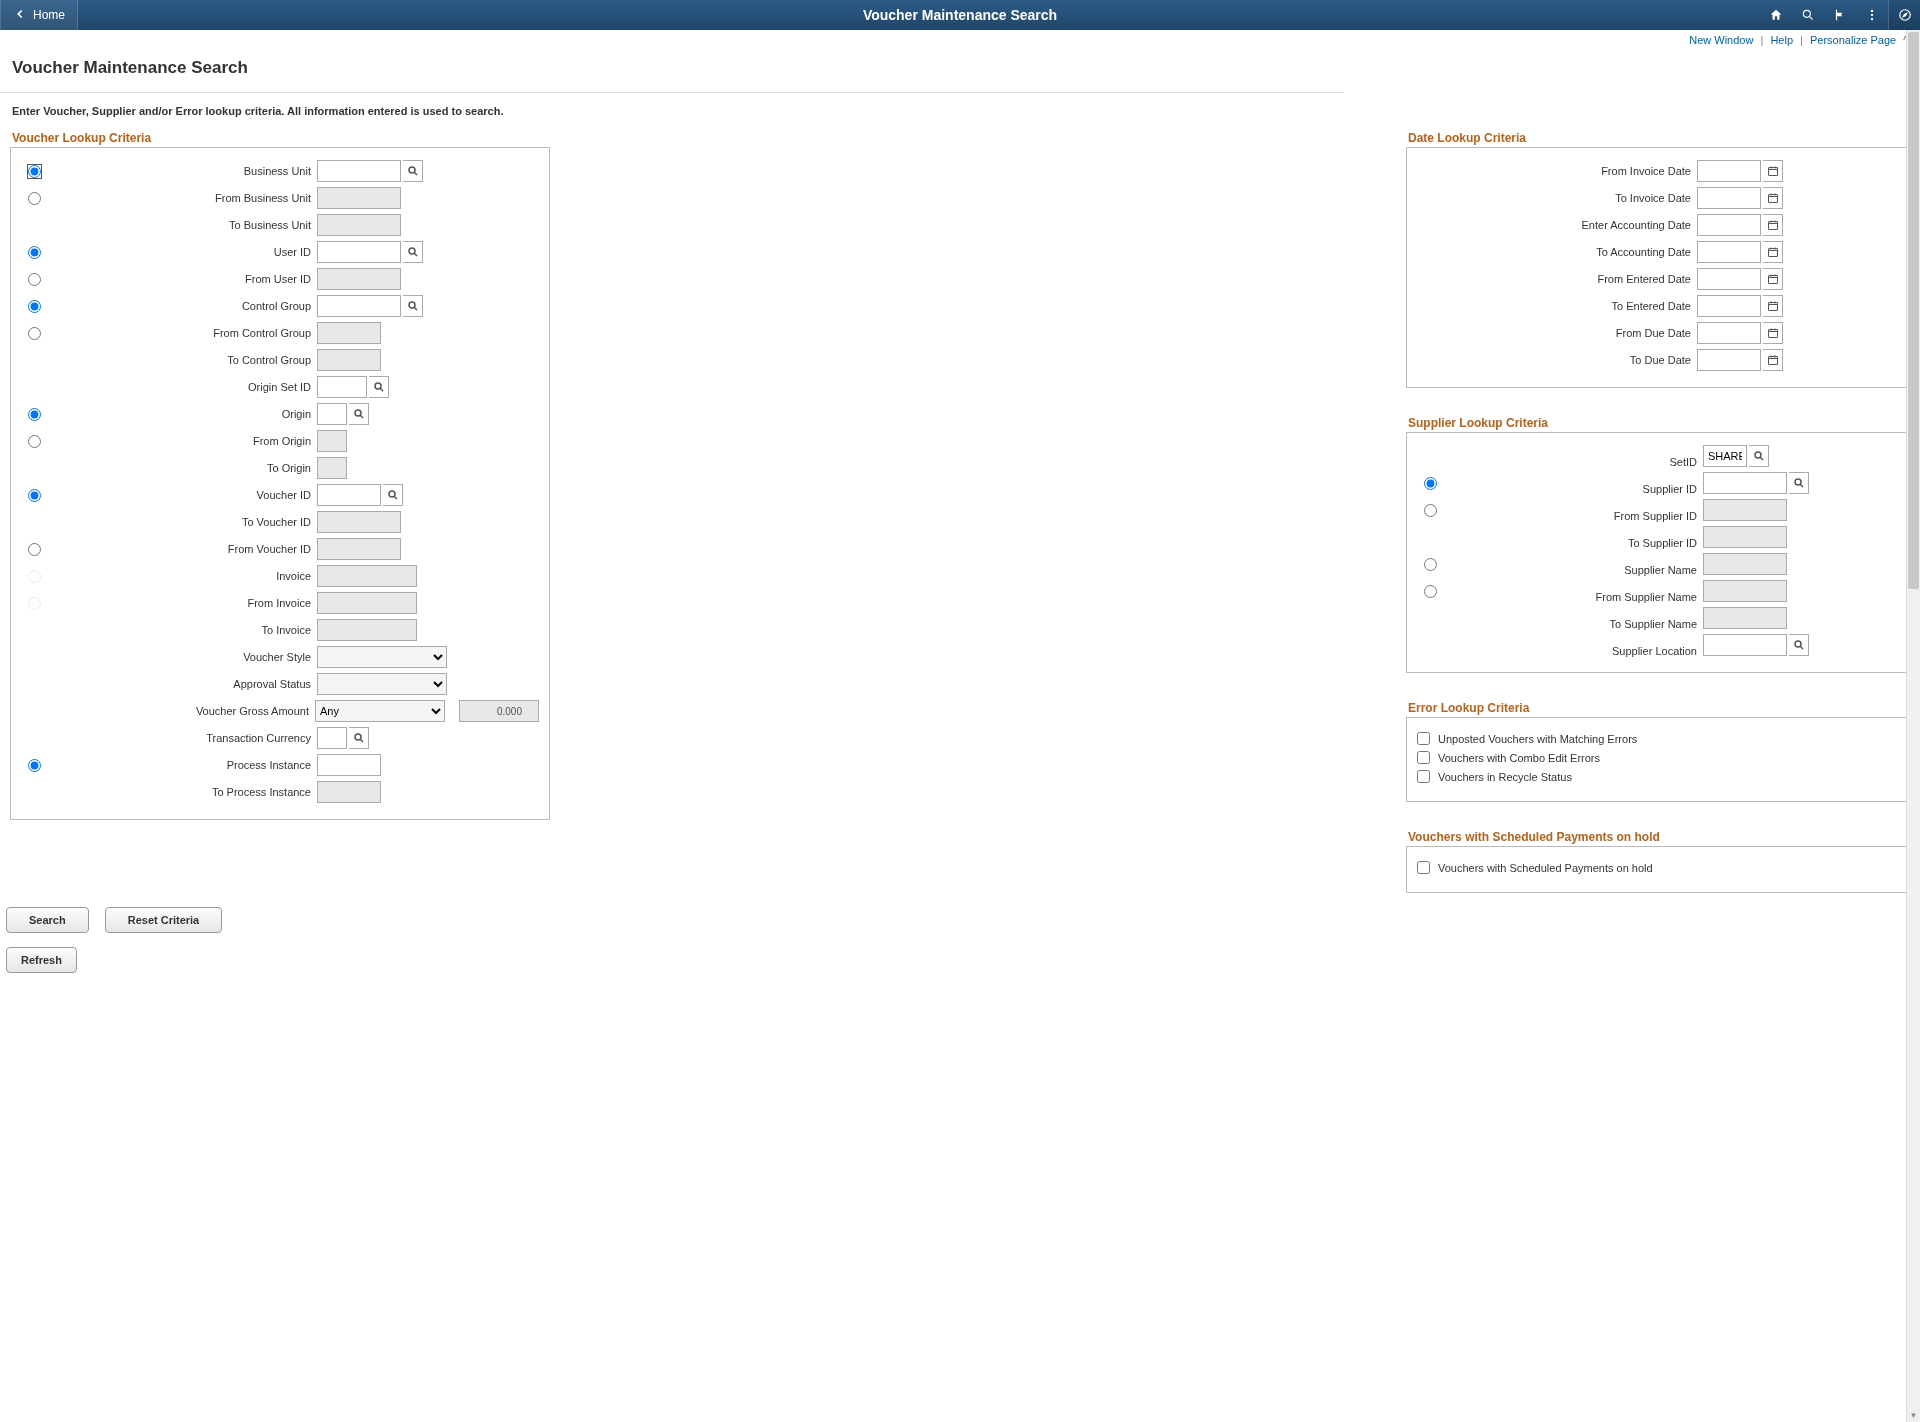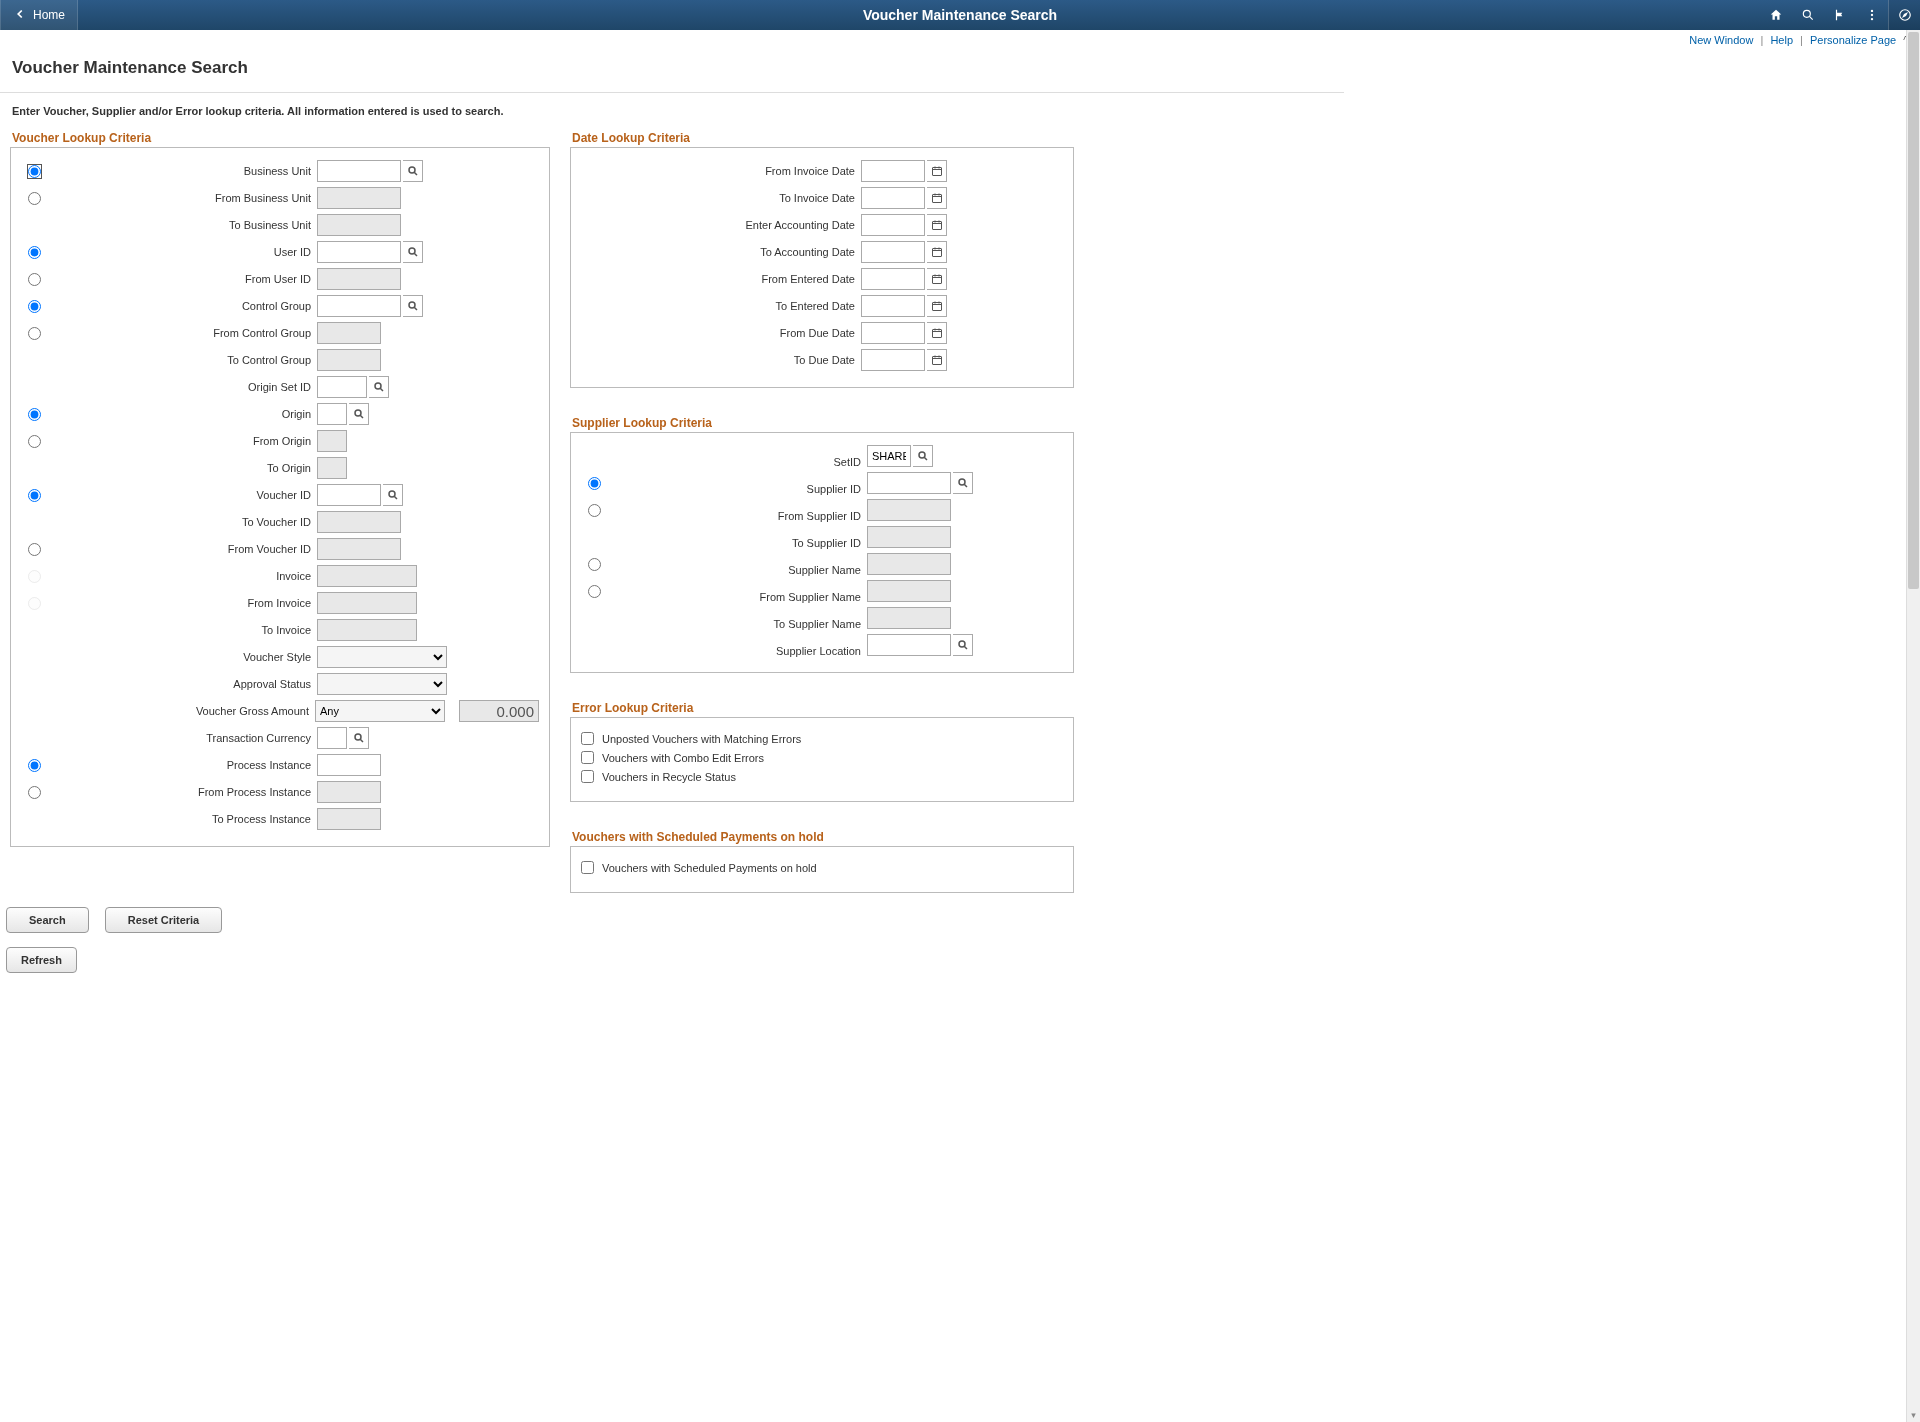--- a/index.html
+++ b/index.html
@@ -15,21 +15,21 @@
 .sub-links { text-align: right; padding: 4px 12px; font-size: 11px; }
 .sub-links a { color: #0060a8; text-decoration: none; }
 .sub-links .sep { color: #888; margin: 0 4px; }
 .caret-up { color:#555; font-size:10px; margin-left:4px; }
 
 .page-title { font-size: 17px; font-weight: bold; color: #333; padding: 8px 12px 14px; }
 .hr-line { border-top: 1px solid #ddd; margin: 0 0 8px 0; width: 70%; }
 
 .instructions { font-weight: bold; font-size: 11px; padding: 4px 12px 10px; }
 
-.columns { display: flex; gap: 20px; padding: 0 10px; align-items: flex-start; }
+.columns { display: flex; gap: 20px; padding: 0 10px; align-items: flex-start; justify-content: space-between; }
 .col { flex: 0 0 auto; }
 .col.left { width: 540px; }
 .col.right { width: 504px; }
 
 .section-header { color: #B8621B; font-weight: bold; font-size: 12px; margin: 4px 0 2px 2px; }
 .section-box { border: 1px solid #bbb; padding: 8px 10px 12px; }
 
 .row { display: flex; align-items: center; margin: 3px 0; min-height: 24px; }
 .radio-col { width: 26px; display:flex; justify-content:center; }
 .label-col { text-align: right; padding-right: 6px; font-size: 11px; color: #333; }
@@ -41,21 +41,21 @@
 input[type=text].fld { height: 22px; border: 1px solid #aaa; padding: 0 4px; font-size: 11px; background:#fff; }
 input[type=text].fld.disabled { background: #e8e8e8; }
 .w80 { width: 84px; } .w60 { width: 64px; } .w50 { width: 50px; } .w30 { width: 30px; } .w100{width:100px;}
 
 .lookup-btn { width: 20px; height: 22px; border: 1px solid #aaa; border-left:none; background: #fff; display:flex; align-items:center; justify-content:center; cursor:pointer; }
 .cal-btn { width: 20px; height: 22px; border: 1px solid #aaa; border-left:none; background: #fff; display:flex; align-items:center; justify-content:center; cursor:pointer; }
 
 select.sel { height: 22px; border:1px solid #aaa; font-size:11px; background:#f5f5f5; }
 .w130{width:130px;}
 
-.num-fld { height:22px; border:1px solid #aaa; width:80px; text-align:right; padding:0 4px; font-size:15px; background:#e8e8e8; margin-left:12px;}
+.num-fld { height:22px; border:1px solid #aaa; width:80px; text-align:right; padding:0 16px; font-size:10px; background:#e8e8e8; margin-left:12px;}
 
 .chk-row { display:flex; align-items:center; gap:8px; margin:6px 0; font-size:11px; }
 .chk-row input[type=checkbox]{ width:13px; height:13px; }
 
 .btn-row { padding: 14px 6px 14px; display:flex; gap:16px; }
 .action-btn { height: 26px; padding: 0 22px; border: 1px solid #999; background: linear-gradient(#fdfdfd,#e6e6e6); border-radius: 4px; font-size: 11px; font-weight: bold; cursor:pointer; color:#333;}
 .small-btn { padding: 0 14px; }
 
 .icon-svg { width:14px; height:14px; }
 .scrollbar { position:fixed; right:0; top:30px; bottom:0; width:14px; background:#f0f0f0; border-left:1px solid #ddd;}
@@ -359,29 +359,20 @@
       <div class="row">
         <div class="radio-col">
             <input type="radio" checked="" style="">
           </div>
         <div class="label-col" style="line-height:1.1;">Process Instance</div>
         <div class="field-col">
             <input type="text" class="fld w60" style="">
           </div>
       </div>
       <div class="row">
-        <div class="radio-col">
-            <input type="radio" style="">
-          </div>
-        <div class="label-col" style="line-height:1.1;">From Process Instance</div>
-        <div class="field-col">
-            <input type="text" class="fld w60 disabled" disabled="" style="">
-          </div>
-      </div>
-      <div class="row">
         <div class="radio-col"></div>
         <div class="label-col">To Process Instance</div>
         <div class="field-col">
             <input type="text" class="fld w60 disabled" disabled="" style="">
           </div>
       </div>
 
     </div>
   </div>
 

